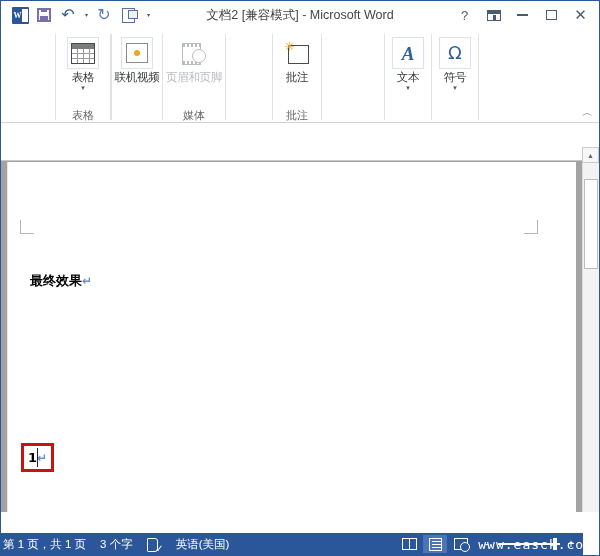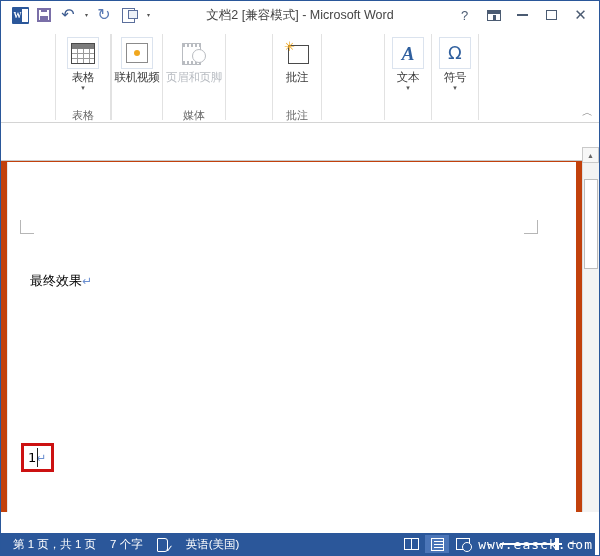--- a/index.html
+++ b/index.html
@@ -355,22 +355,23 @@
     position: absolute;
     right: 6px; bottom: 2px;
     font-size: 11px; color: #777;
   }
 
   
   .docarea {
     position: absolute;
     left: 0; right: 0;
     top: 146px; bottom: 43px;
-    background: #c2410c;
+    background: #a3a3a3;
     overflow: hidden;
+    font-weight: bold;
   }
   .ruler-h {
     height: 14px;
     background: #ffffff;
     border-bottom: 1px solid #c8c8c8;
     position: relative;
   }
   .page {
     position: absolute;
     left: 6px; right: 23px;
@@ -443,28 +444,28 @@
     right: 6px; top: 536px;
     font-size: 13px; color: #ffffff;
     letter-spacing: 1px;
     z-index: 7;
     font-family: "DejaVu Sans Mono", monospace;
   }
 
   
   .statusbar {
     position: absolute;
-    left: 0; right: 4px; bottom: 0;
+    left: 0; right: 16px; bottom: 0;
     height: 22px;
     background: #2b579a;
     color: #ffffff;
     display: flex;
     align-items: center;
     font-size: 11.5px;
-    padding: 0 12px;
+    padding: 0 2px;
   }
   .sb-item { margin-right: 14px; display: flex; align-items: center; white-space: nowrap; }
   .sb-proof {
     width: 15px; height: 13px;
     position: relative;
     display: inline-block;
   }
   .sb-proof::before {
     content: ""; position: absolute;
     left: 0; top: 0; width: 9px; height: 12px;
@@ -700,21 +701,21 @@
 
     <div class="vscroll">
       <div class="vsb-up">▲</div>
       <div class="vsb-thumb"></div>
     </div>
 
   </div>
 
   <div class="statusbar">
     <div class="sb-item">第 1 页，共 1 页</div>
-    <div class="sb-item">7 个字</div>
+    <div class="sb-item">3 个字</div>
     <div class="sb-item">
         <span class="sb-proof"></span>
       </div>
     <div class="sb-item">英语(美国)</div>
 
     <div class="sb-views">
       <div class="sb-view">
           <div class="vi-read"></div>
         </div>
       <div class="sb-view active">

